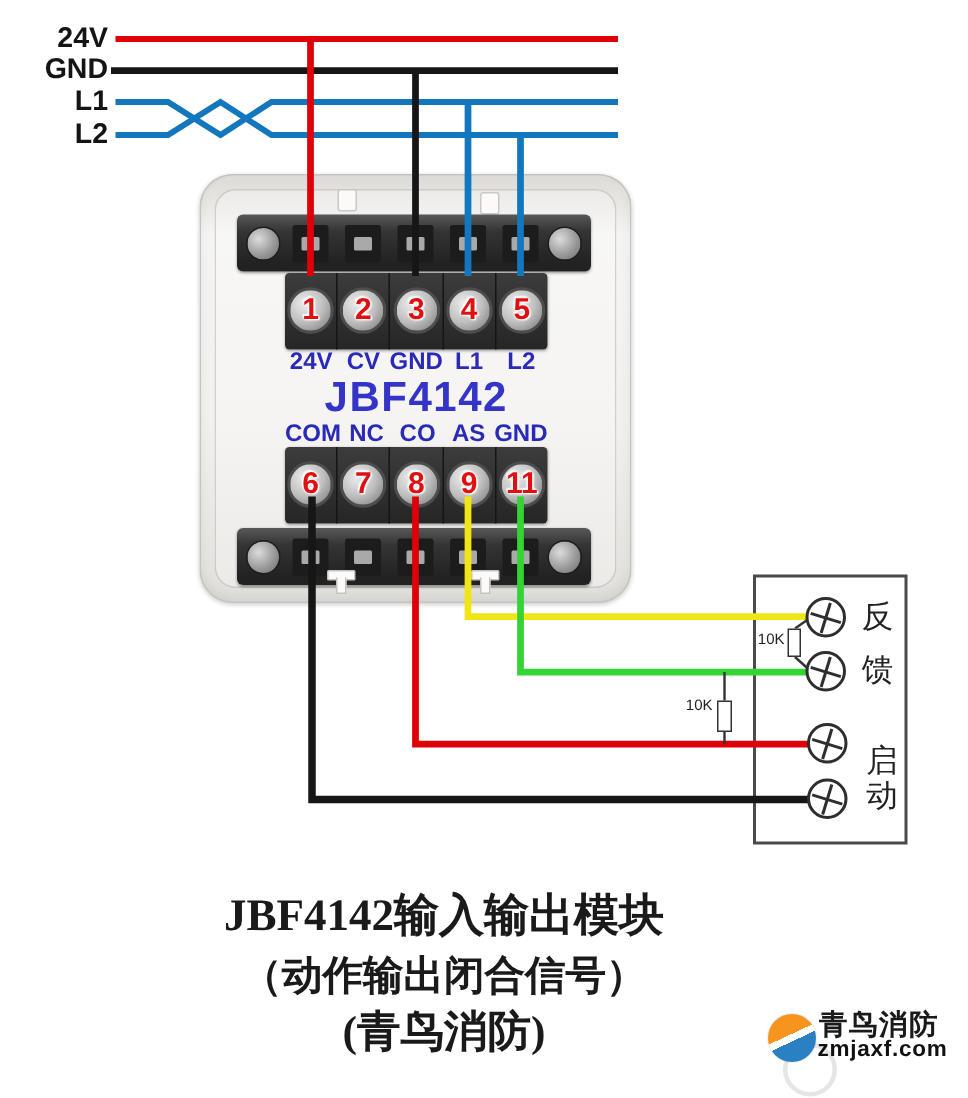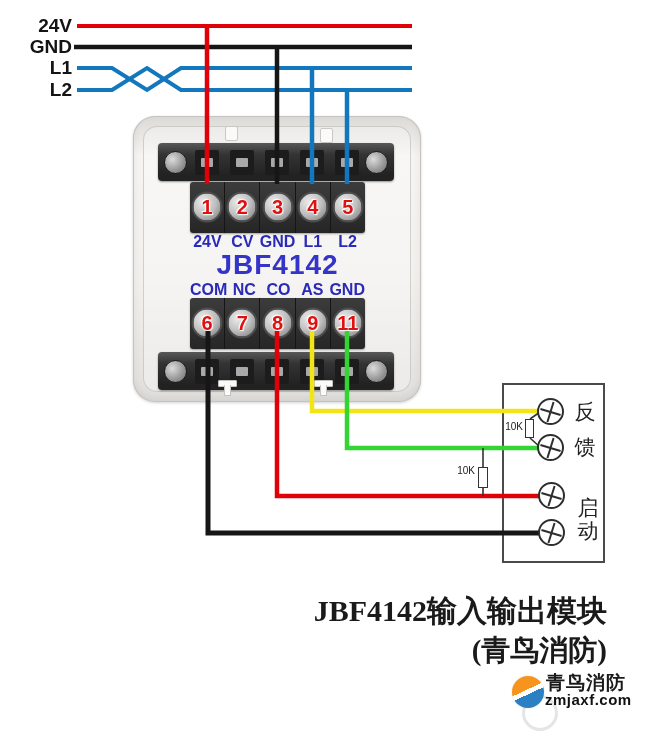--- a/index.html
+++ b/index.html
@@ -104,22 +104,22 @@
   .vlabel.start span{line-height:23px;}
   .resistor{
     position:absolute;background:#fff;border:1.5px solid #333;box-sizing:border-box;z-index:41;
   }
   .res-label{
     position:absolute;font-size:10px;color:#222;text-align:right;z-index:41;
   }
 
   
   .caption{
-    position:absolute;left:0;top:594px;width:592px;text-align:right;color:#1a1a1a;
-    font-family:"Liberation Serif","DejaVu Serif",serif;font-weight:bold;z-index:5;padding-left:15px;
+    position:absolute;left:0;top:594px;width:592px;text-align:center;color:#1a1a1a;
+    font-family:"Liberation Serif","DejaVu Serif",serif;font-weight:bold;z-index:5;
   }
   .caption .l1{font-size:30px;line-height:34px;margin:0 0 6px 0;}
   .caption .l2{font-size:27px;line-height:32px;margin:0 0 6px 0;}
   .caption .l3{font-size:29px;line-height:32px;margin:0;}
 
   
   .logo{position:absolute;left:508px;top:662px;width:137px;height:66px;z-index:6;}
   .logo-icon{
     position:absolute;left:4px;top:14px;width:32px;height:32px;border-radius:50%;
     background:linear-gradient(155deg,#f7941d 0 44%,#ffffff 44% 55%,#2b7fc3 55% 100%);
@@ -303,20 +303,21 @@
   <span>动</span>
 </div>
 
 <div class="resistor" style="left:525px;top:419px;width:9px;height:19px;"></div>
 <span class="res-label" style="left:496px;top:421px;width:27px;">10K</span>
 <div class="resistor" style="left:478px;top:467px;width:10px;height:21px;"></div>
 <span class="res-label" style="left:448px;top:465px;width:27px;">10K</span>
 
 <div class="caption">
   <p class="l1">JBF4142输入输出模块</p>
+  <p class="l2">（动作输出闭合信号）</p>
   <p class="l3">(青鸟消防)</p>
 </div>
 
 <div class="logo">
   <span class="watermark-circle"></span>
   <span class="logo-icon"></span>
   <span class="brand-name">青鸟消防</span>
   <span class="brand-url">zmjaxf.com</span>
 </div>
 

